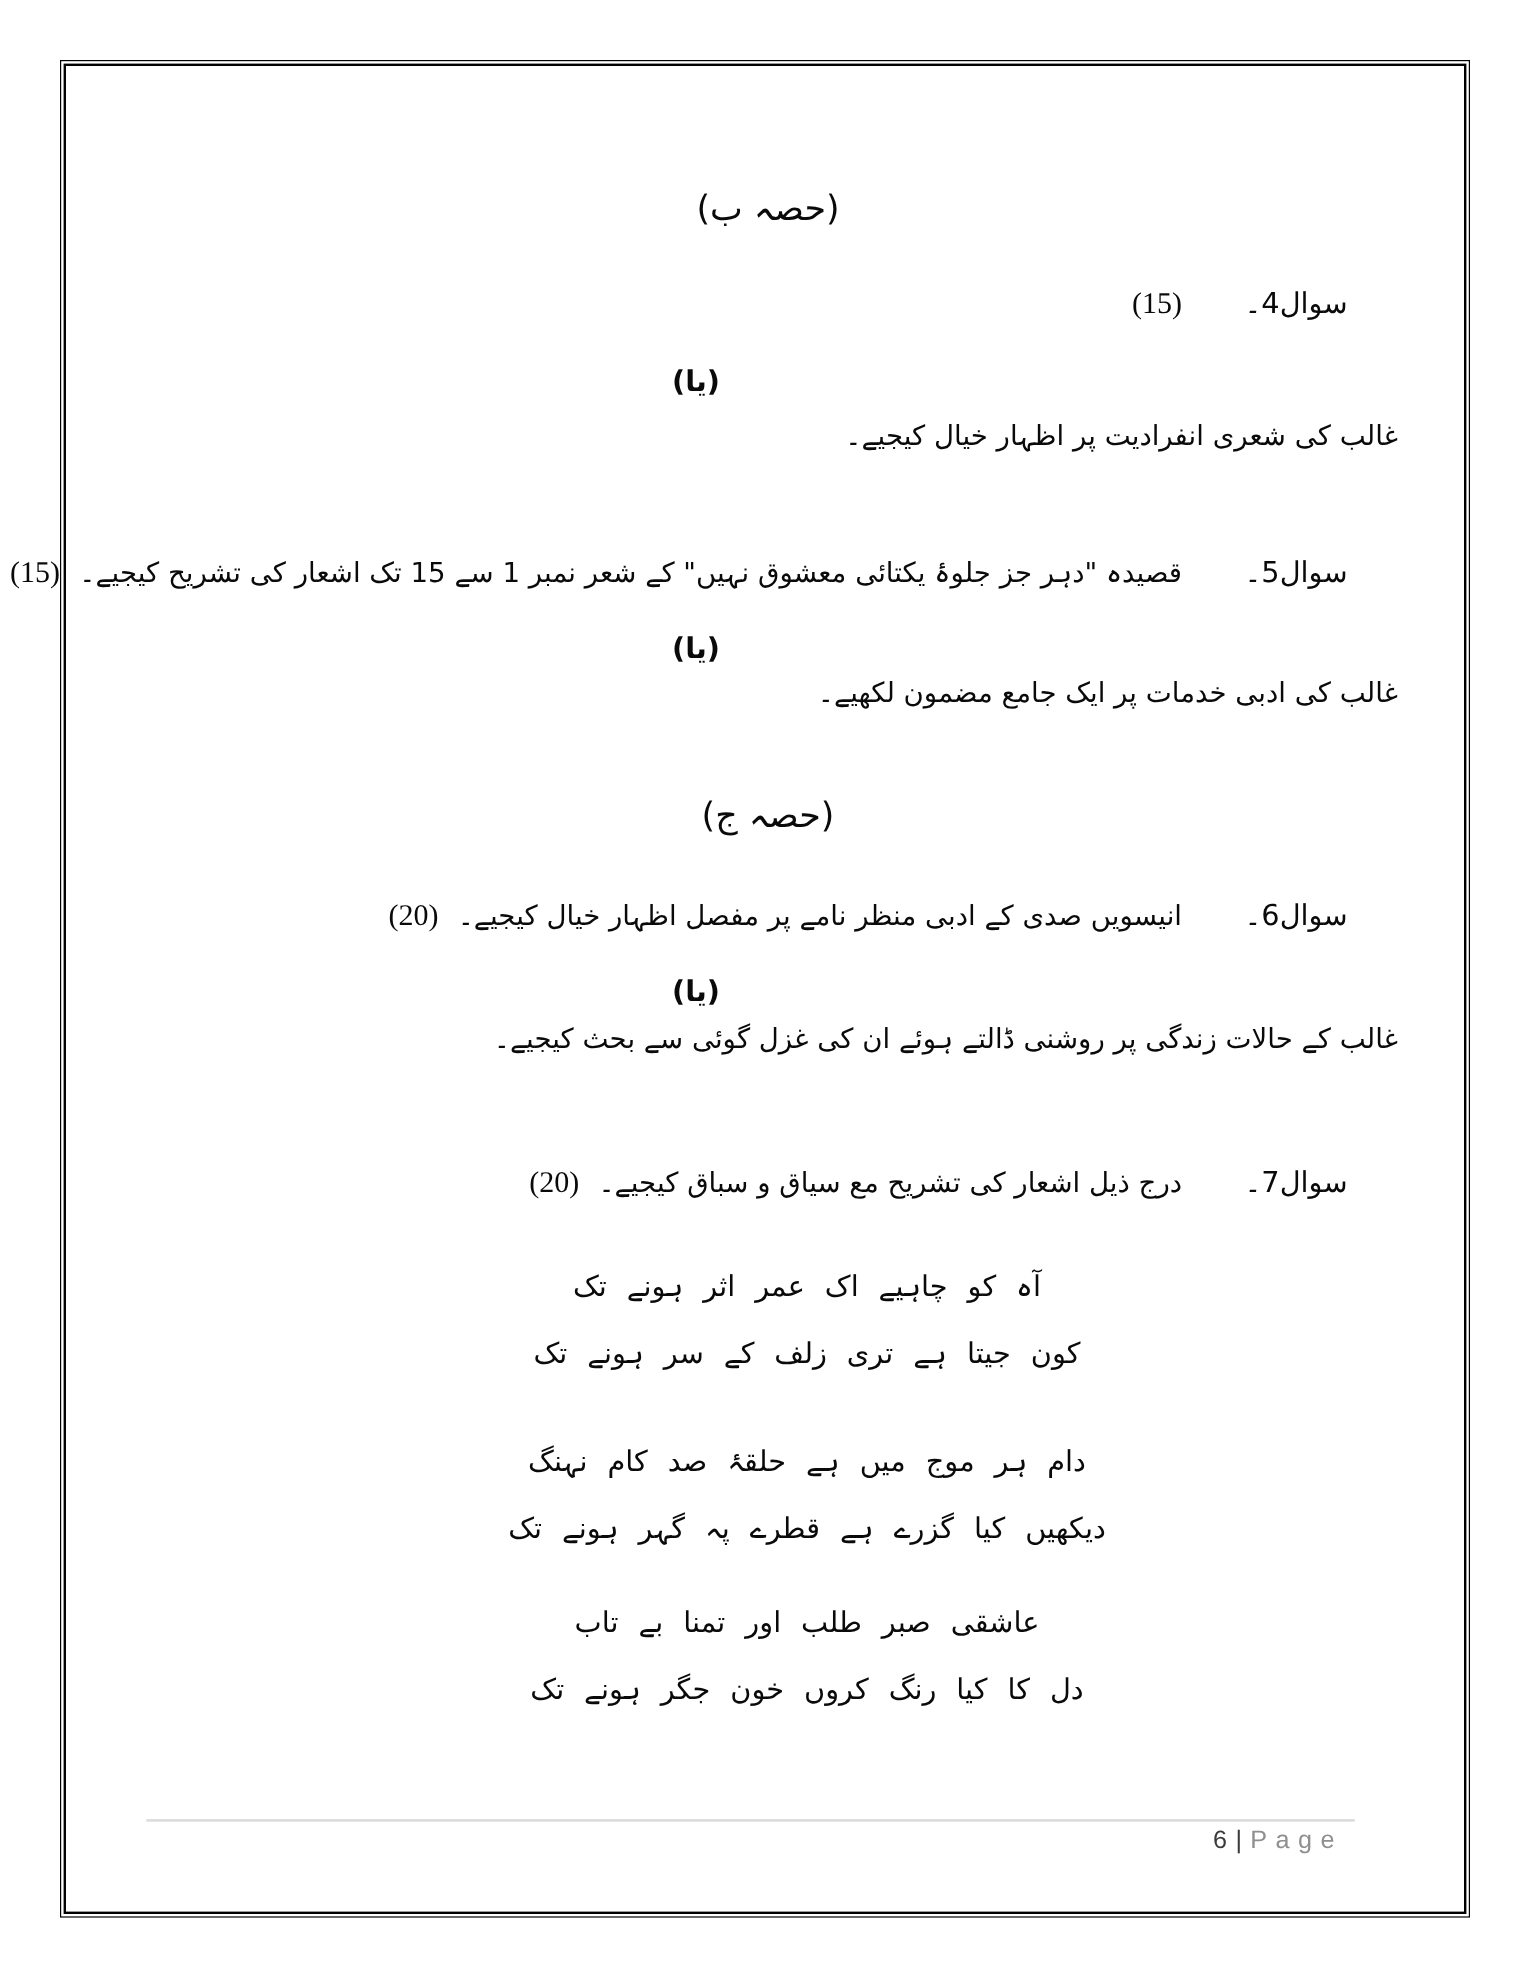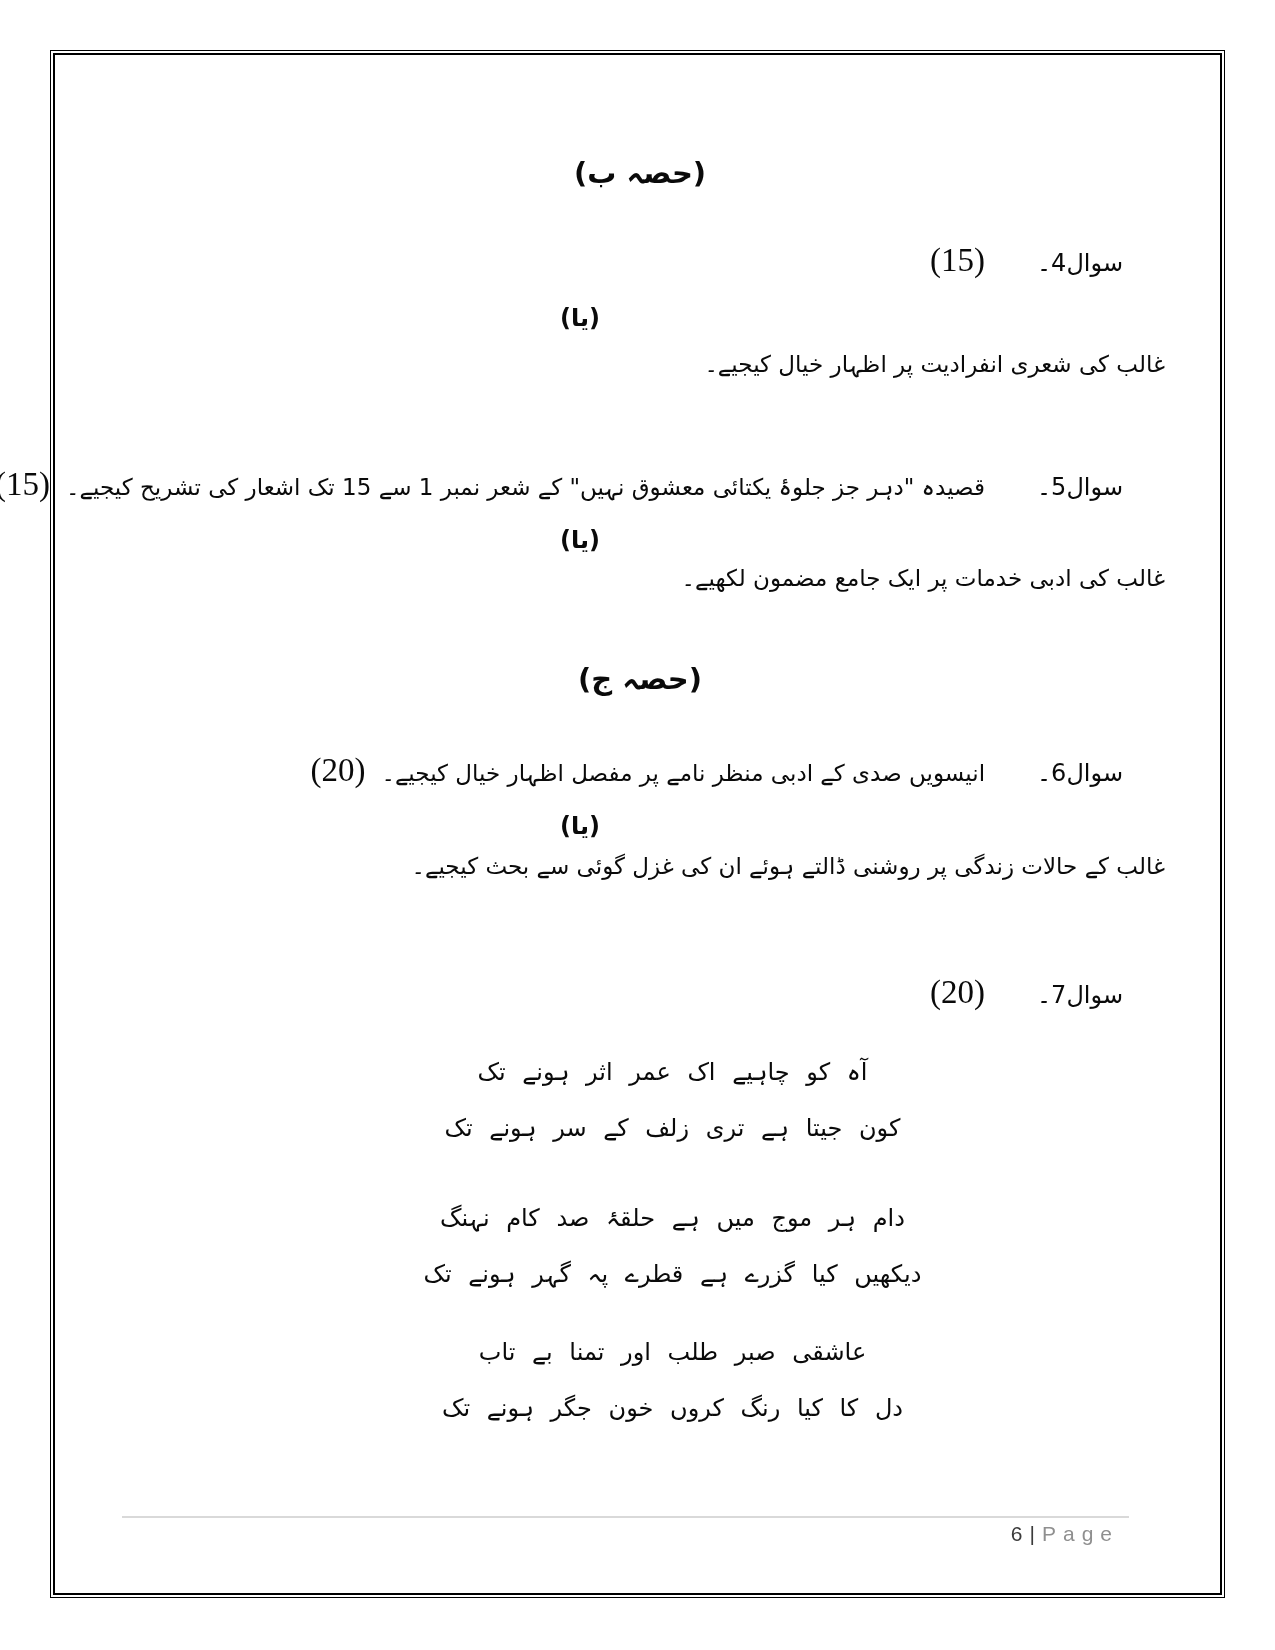--- a/index.html
+++ b/index.html
@@ -27,21 +27,21 @@
   .urdu {
     direction: rtl;
     unicode-bidi: embed;
     font-family: "DejaVu Sans", sans-serif;
     white-space: nowrap;
   }
   .section-header {
     left: 465px; width: 350px;
     text-align: center;
     font-size: 29px;
-    font-weight: bold;
+    font-weight: normal;
     line-height: 1.5;
   }
   .q-row {
     left: 90px; right: 152px;
     display: flex;
     flex-direction: row;
     direction: rtl;
     align-items: baseline;
     line-height: 1.6;
   }
@@ -54,21 +54,21 @@
   .q-text {
     font-size: 23px;
     margin-left: 16px;   
     flex: 0 0 auto;
     white-space: nowrap;
   }
   .q-marks {
     direction: ltr;
     unicode-bidi: embed;
     font-family: "Liberation Serif", serif;
-    font-size: 33px;
+    font-size: 25px;
     flex: 0 0 auto;
     white-space: nowrap;
   }
   .or-label {
     left: 560px; width: 300px;
     text-align: left;
     font-size: 24px;
     font-weight: bold;
     line-height: 1.5;
   }
@@ -138,20 +138,21 @@
   <div class="abs q-row" style="top:744px">
     <span class="urdu q-num">سوال6۔</span>
     <span class="urdu q-text">انیسویں صدی کے ادبی منظر نامے پر مفصل اظہار خیال کیجیے۔</span>
     <span class="q-marks">(20)</span>
   </div>
   <div class="abs urdu or-label" style="top:808px">(یا)</div>
   <div class="abs urdu alt-line" style="top:848px">غالب کے حالات زندگی پر روشنی ڈالتے ہوئے ان کی غزل گوئی سے بحث کیجیے۔</div>
 
   <div class="abs q-row" style="top:966px">
     <span class="urdu q-num">سوال7۔</span>
+    <span class="urdu q-text">درج ذیل اشعار کی تشریح مع سیاق و سباق کیجیے۔</span>
     <span class="q-marks">(20)</span>
   </div>
 
   <div class="abs couplet" style="top:1044px">
     <div class="verse-line">آہ کو چاہیے اک عمر اثر ہونے تک</div>
     <div class="verse-line">کون جیتا ہے تری زلف کے سر ہونے تک</div>
   </div>
 
   <div class="abs couplet" style="top:1190px">
     <div class="verse-line">دام ہر موج میں ہے حلقۂ صد کام نہنگ</div>

